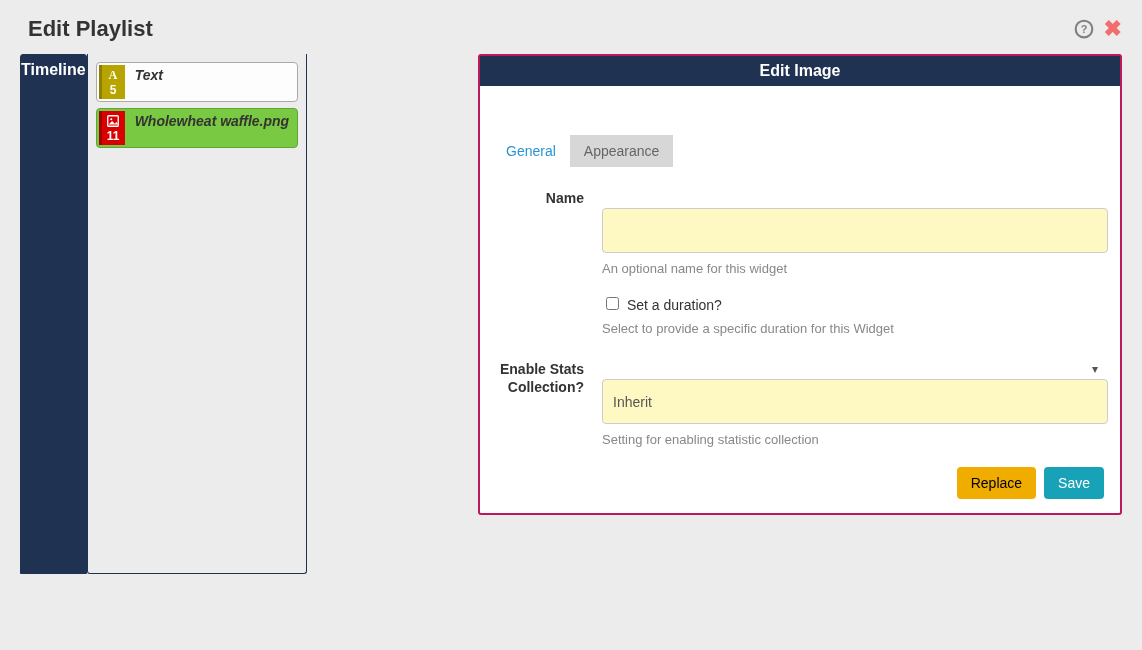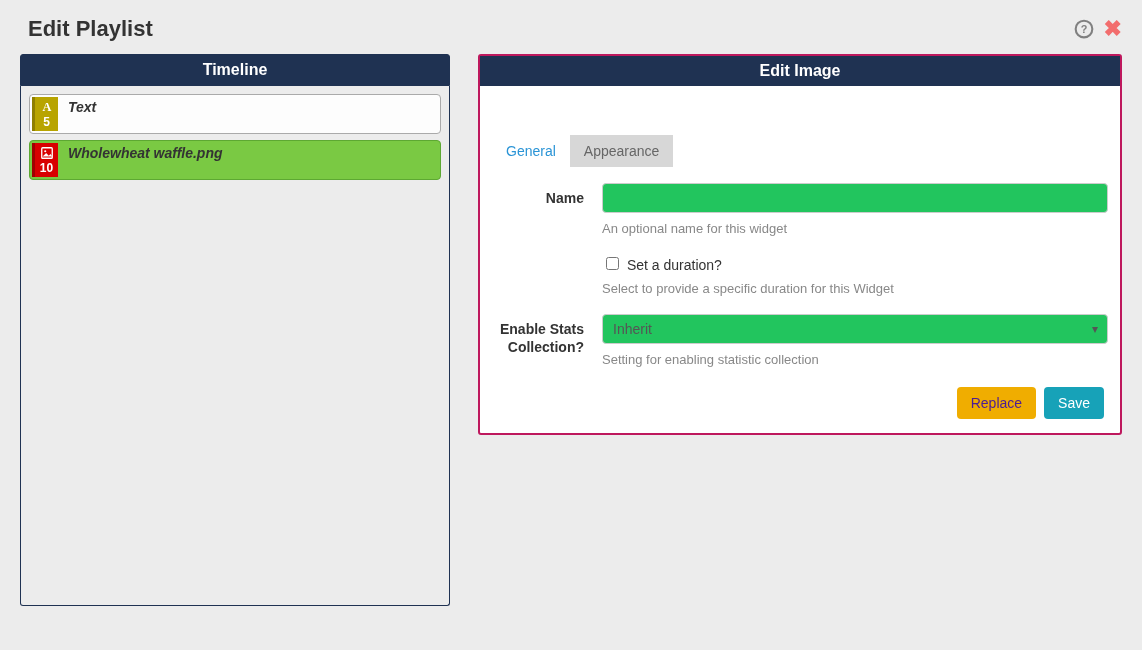--- a/index.html
+++ b/index.html
@@ -47,21 +47,20 @@
   .modal-body {
     display: flex;
     gap: 28px;
     padding: 0 20px 20px 20px;
   }
 
   
   .timeline-panel {
     width: 430px;
     display: flex;
-    flex-direction: column;
   }
   .panel-header {
     background: #1f3252;
     color: #fff;
     font-weight: 700;
     text-align: center;
     padding: 6px 0;
     border: 1px solid #1f3252;
     border-top-left-radius: 3px;
     border-top-right-radius: 3px;
@@ -165,27 +164,28 @@
     padding-right: 18px;
     padding-top: 6px;
     font-size: 14px;
     line-height: 1.3;
   }
   .form-control-wrap {
     flex: 1;
   }
   .text-input, .select-input {
     width: 100%;
-    height: 30px;
+    height: 45px;
     border: 1px solid #ccc;
     border-radius: 4px;
     padding: 4px 10px;
     font-size: 14px;
-    background:#22c55e;
+    background:#fef9c3;
     color:#555;
+    margin-top:25px;
   }
   .select-input {
     appearance: none;
   }
   .select-wrap {
     position: relative;
   }
   .select-wrap::after {
     content: "▾";
     position: absolute;
@@ -213,21 +213,21 @@
     padding: 2px 4px 0 0;
   }
   .btn {
     border: none;
     border-radius: 4px;
     padding: 8px 14px;
     font-size: 14px;
     cursor: pointer;
     color: #fff;
   }
-  .btn-warning { background: #f0ad00; color:#4c1d95; }
+  .btn-warning { background: #f0ad00; color:#000000; }
   .btn-info { background: #17a2b8; }
 </style>
 </head>
 <body>
 
 <div class="modal">
 
   <div class="modal-header">
     <div class="modal-title">Edit Playlist</div>
     <div class="modal-controls">
@@ -257,21 +257,21 @@
           <div class="item-label">Text</div>
         </div>
 
         <div class="timeline-item selected">
           <div class="item-badge image">
             <svg viewBox="0 0 16 16">
                 <rect x="2" y="2" width="12" height="12" rx="1" fill="none" stroke="#fff" stroke-width="1.5"></rect>
                 <circle cx="6" cy="6" r="1.2" fill="#fff"></circle>
                 <path d="M3 12 L7 8 L10 11 L12 9 L14 12 Z" fill="#fff"></path>
               </svg>
-            <span>10</span>
+            <span>11</span>
           </div>
           <div class="item-label">Wholewheat waffle.png</div>
         </div>
 
       </div>
     </div>
 
     <div class="edit-panel">
       <div class="panel-header">Edit Image</div>
       <div class="edit-body">

